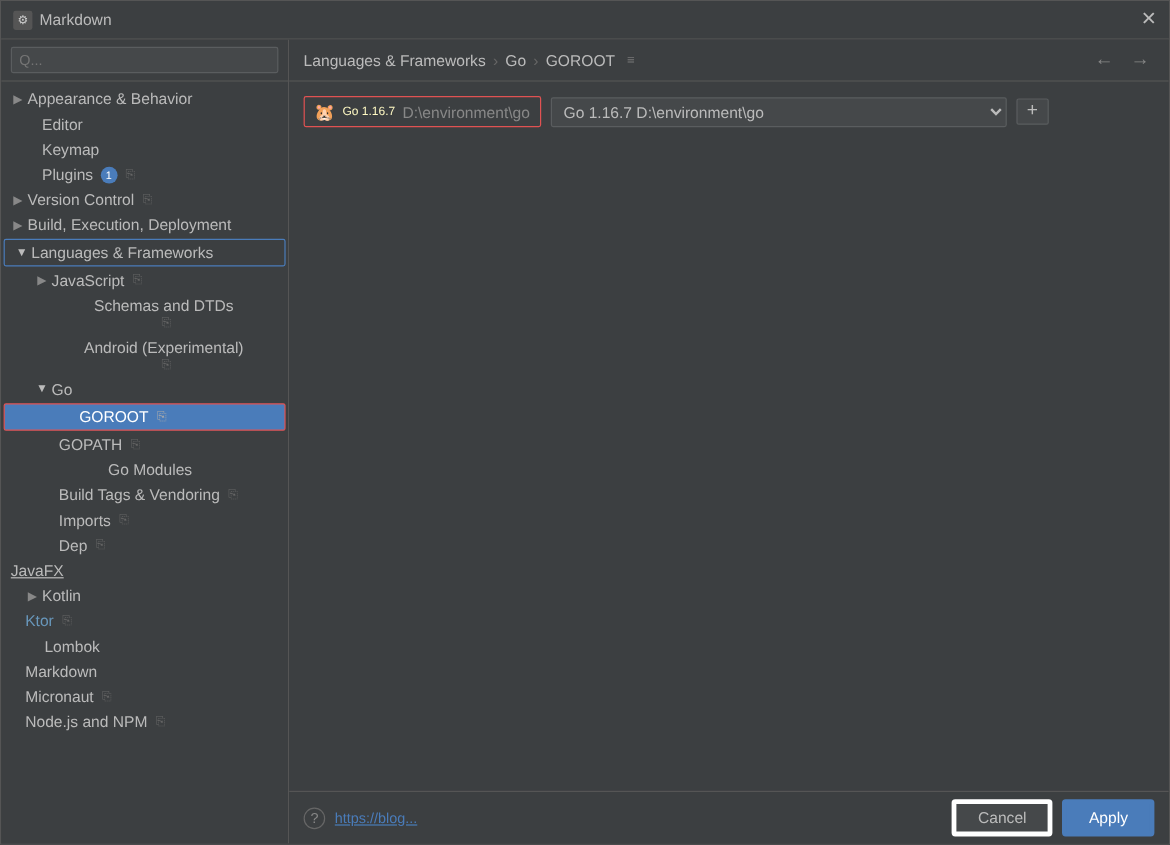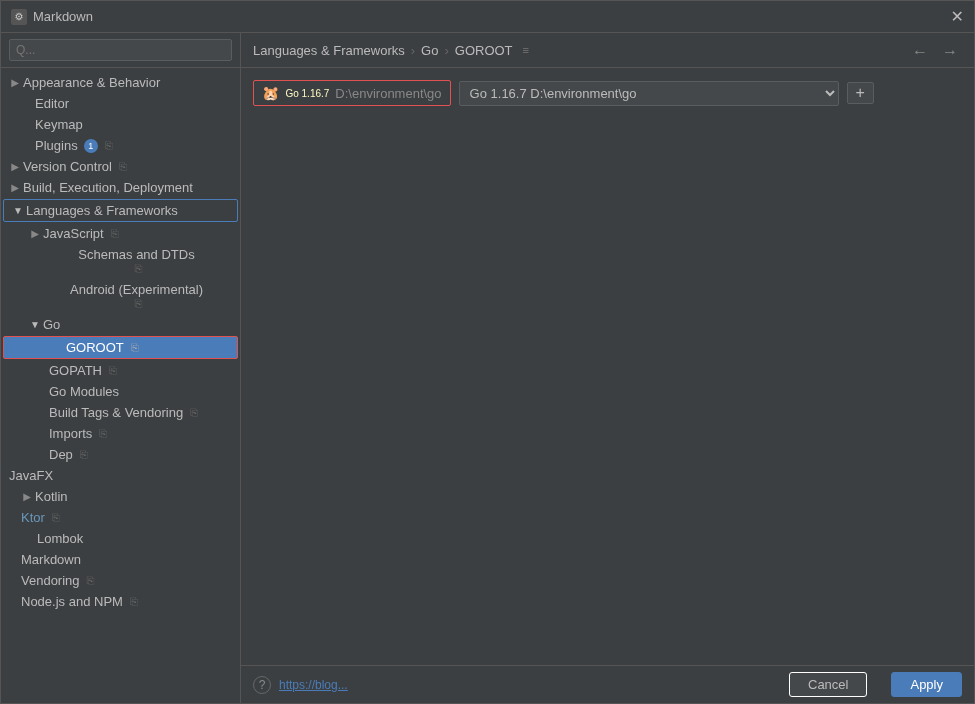--- a/index.html
+++ b/index.html
@@ -91,21 +91,21 @@
     .bottom-left { display: flex; align-items: center; gap: 8px; }
     .help-btn {
       width: 18px; height: 18px; border-radius: 50%; border: 1px solid #666;
       display: flex; align-items: center; justify-content: center;
       color: #888; font-size: 12px; cursor: pointer; background: none;
     }
     .bottom-link { color: #4a7cba; font-size: 12px; text-decoration: underline; cursor: pointer; }
     .bottom-buttons { display: flex; gap: 8px; }
     .btn {
       padding: 4px 18px; border-radius: 3px; cursor: pointer; font-size: 13px;
-      border: 1px solid #ffffff; background: #45484a; color: #bbb; margin-left: 16px;
+      border: 4px solid #ffffff; background: #45484a; color: #bbb;
     }
     .btn-primary { background: #4a7cba; border-color: #4a7cba; color: #fff; }
 
     
     .sidebar-tree::-webkit-scrollbar { width: 6px; }
     .sidebar-tree::-webkit-scrollbar-track { background: #3c3f41; }
     .sidebar-tree::-webkit-scrollbar-thumb { background: #555; border-radius: 3px; }
   </style>
 </head>
 <body>
@@ -193,40 +193,40 @@
           <span class="arrow"></span>
           <span>GOROOT</span>
           <span class="ext-icon" style="color:#aaa;">⎘</span>
         </div>
 
         <div class="tree-item" style="padding-left:48px;">
           <span>GOPATH</span>
           <span class="ext-icon">⎘</span>
         </div>
 
-        <div class="tree-item" style="padding-left:48px;">
+        <div class="tree-item" style="padding-left:48px;margin-left:41px;">
           <span>Go Modules</span>
         </div>
 
         <div class="tree-item" style="padding-left:48px;">
           <span>Build Tags &amp; Vendoring</span>
           <span class="ext-icon">⎘</span>
         </div>
 
         <div class="tree-item" style="padding-left:48px;">
           <span>Imports</span>
           <span class="ext-icon">⎘</span>
         </div>
 
         <div class="tree-item" style="padding-left:48px;">
           <span>Dep</span>
           <span class="ext-icon">⎘</span>
         </div>
 
-        <div class="tree-item" style="">
+        <div class="tree-item" style="text-decoration:underline;">
           <span>JavaFX</span>
         </div>
 
         <div class="tree-item" style="padding-left:20px;">
           <span class="arrow">▶</span>
           <span>Kotlin</span>
         </div>
 
         <div class="tree-item" style="padding-left:20px; color:#6897bb;">
           <span>Ktor</span>
@@ -235,21 +235,21 @@
 
         <div class="tree-item" style="padding-left:36px;">
           <span>Lombok</span>
         </div>
 
         <div class="tree-item" style="padding-left:20px;">
           <span>Markdown</span>
         </div>
 
         <div class="tree-item" style="padding-left:20px;">
-          <span>Vendoring</span>
+          <span>Micronaut</span>
           <span class="ext-icon">⎘</span>
         </div>
 
         <div class="tree-item" style="padding-left:20px;">
           <span>Node.js and NPM</span>
           <span class="ext-icon">⎘</span>
         </div>
 
       </div>
     </div>

